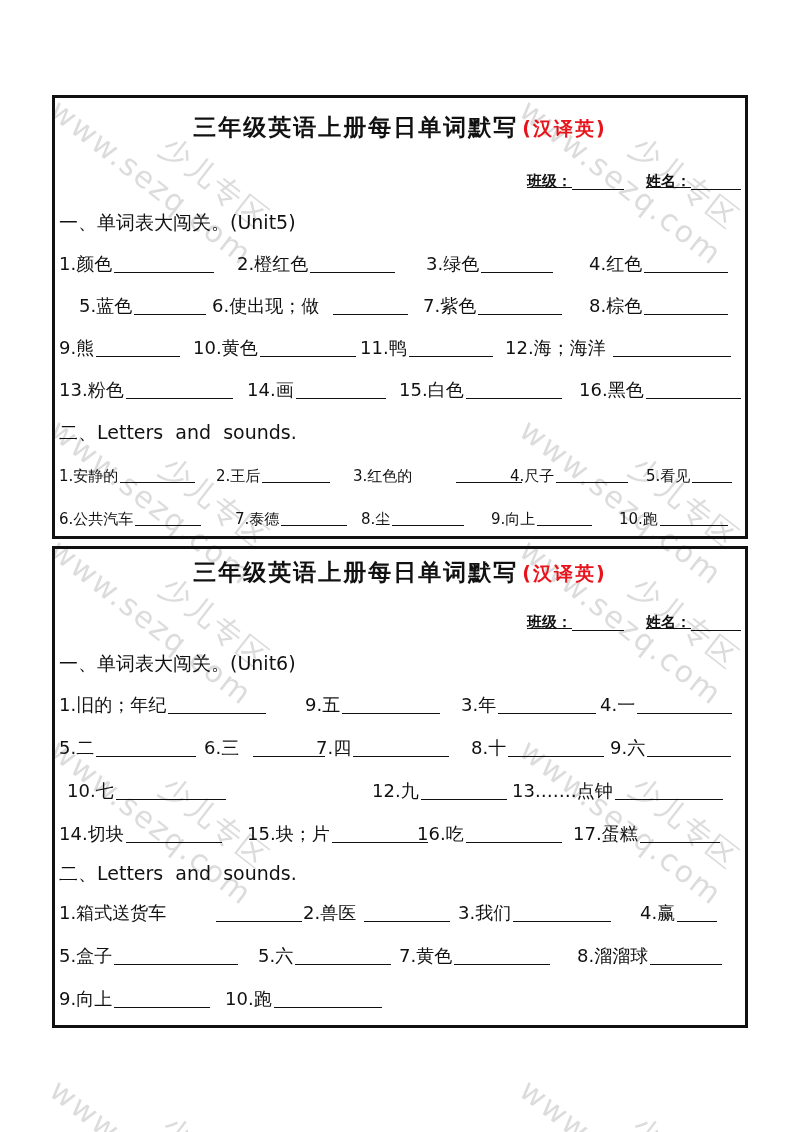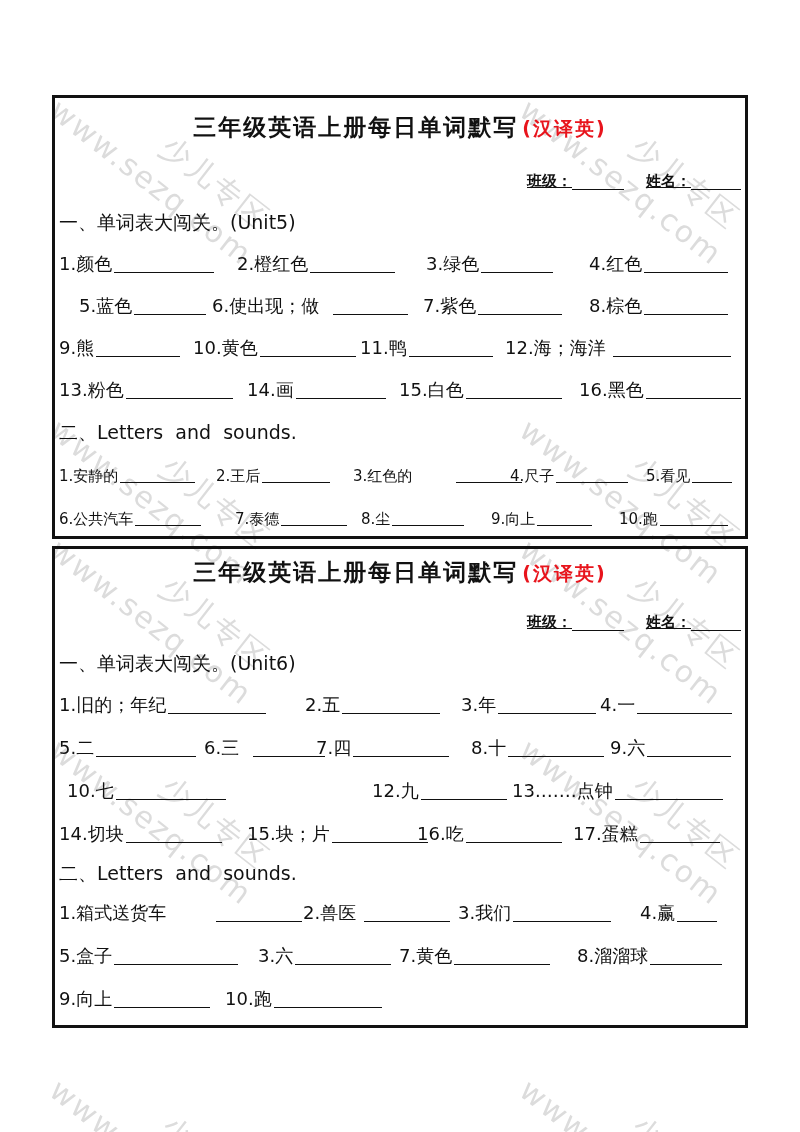--- a/index.html
+++ b/index.html
@@ -179,21 +179,21 @@
       <span class="blank" style="width:50px;"></span>
   </div>
   <div class="section" style="top:102px;">一、单词表大闯关。(Unit6)</div>
   <div class="rows">
       <div class="row" style="top: 142px;">
         <div class="item" style="left: 0px;">
           <span class="lbl">1.旧的；年纪</span>
           <span class="blank" style="width: 98px;"></span>
         </div>
         <div class="item" style="left: 246px;">
-          <span class="lbl">2.五</span>
+          <span class="lbl">9.五</span>
           <span class="blank" style="width: 98px;"></span>
         </div>
         <div class="item" style="left: 402px;">
           <span class="lbl">3.年</span>
           <span class="blank" style="width: 98px;"></span>
         </div>
         <div class="item" style="left: 541px;">
           <span class="lbl">4.一</span>
           <span class="blank" style="width: 95px;"></span>
         </div>
@@ -272,21 +272,21 @@
           <span class="lbl">4.赢</span>
           <span class="blank" style="width: 40px;"></span>
         </div>
       </div>
       <div class="row" style="top: 393px;">
         <div class="item" style="left: 0px;">
           <span class="lbl">5.盒子</span>
           <span class="blank" style="width: 124px;"></span>
         </div>
         <div class="item" style="left: 199px;">
-          <span class="lbl">3.六</span>
+          <span class="lbl">5.六</span>
           <span class="blank" style="width: 96px;"></span>
         </div>
         <div class="item" style="left: 340px;">
           <span class="lbl">7.黄色</span>
           <span class="blank" style="width: 96px;"></span>
         </div>
         <div class="item" style="left: 518px;">
           <span class="lbl">8.溜溜球</span>
           <span class="blank" style="width: 72px;"></span>
         </div>

